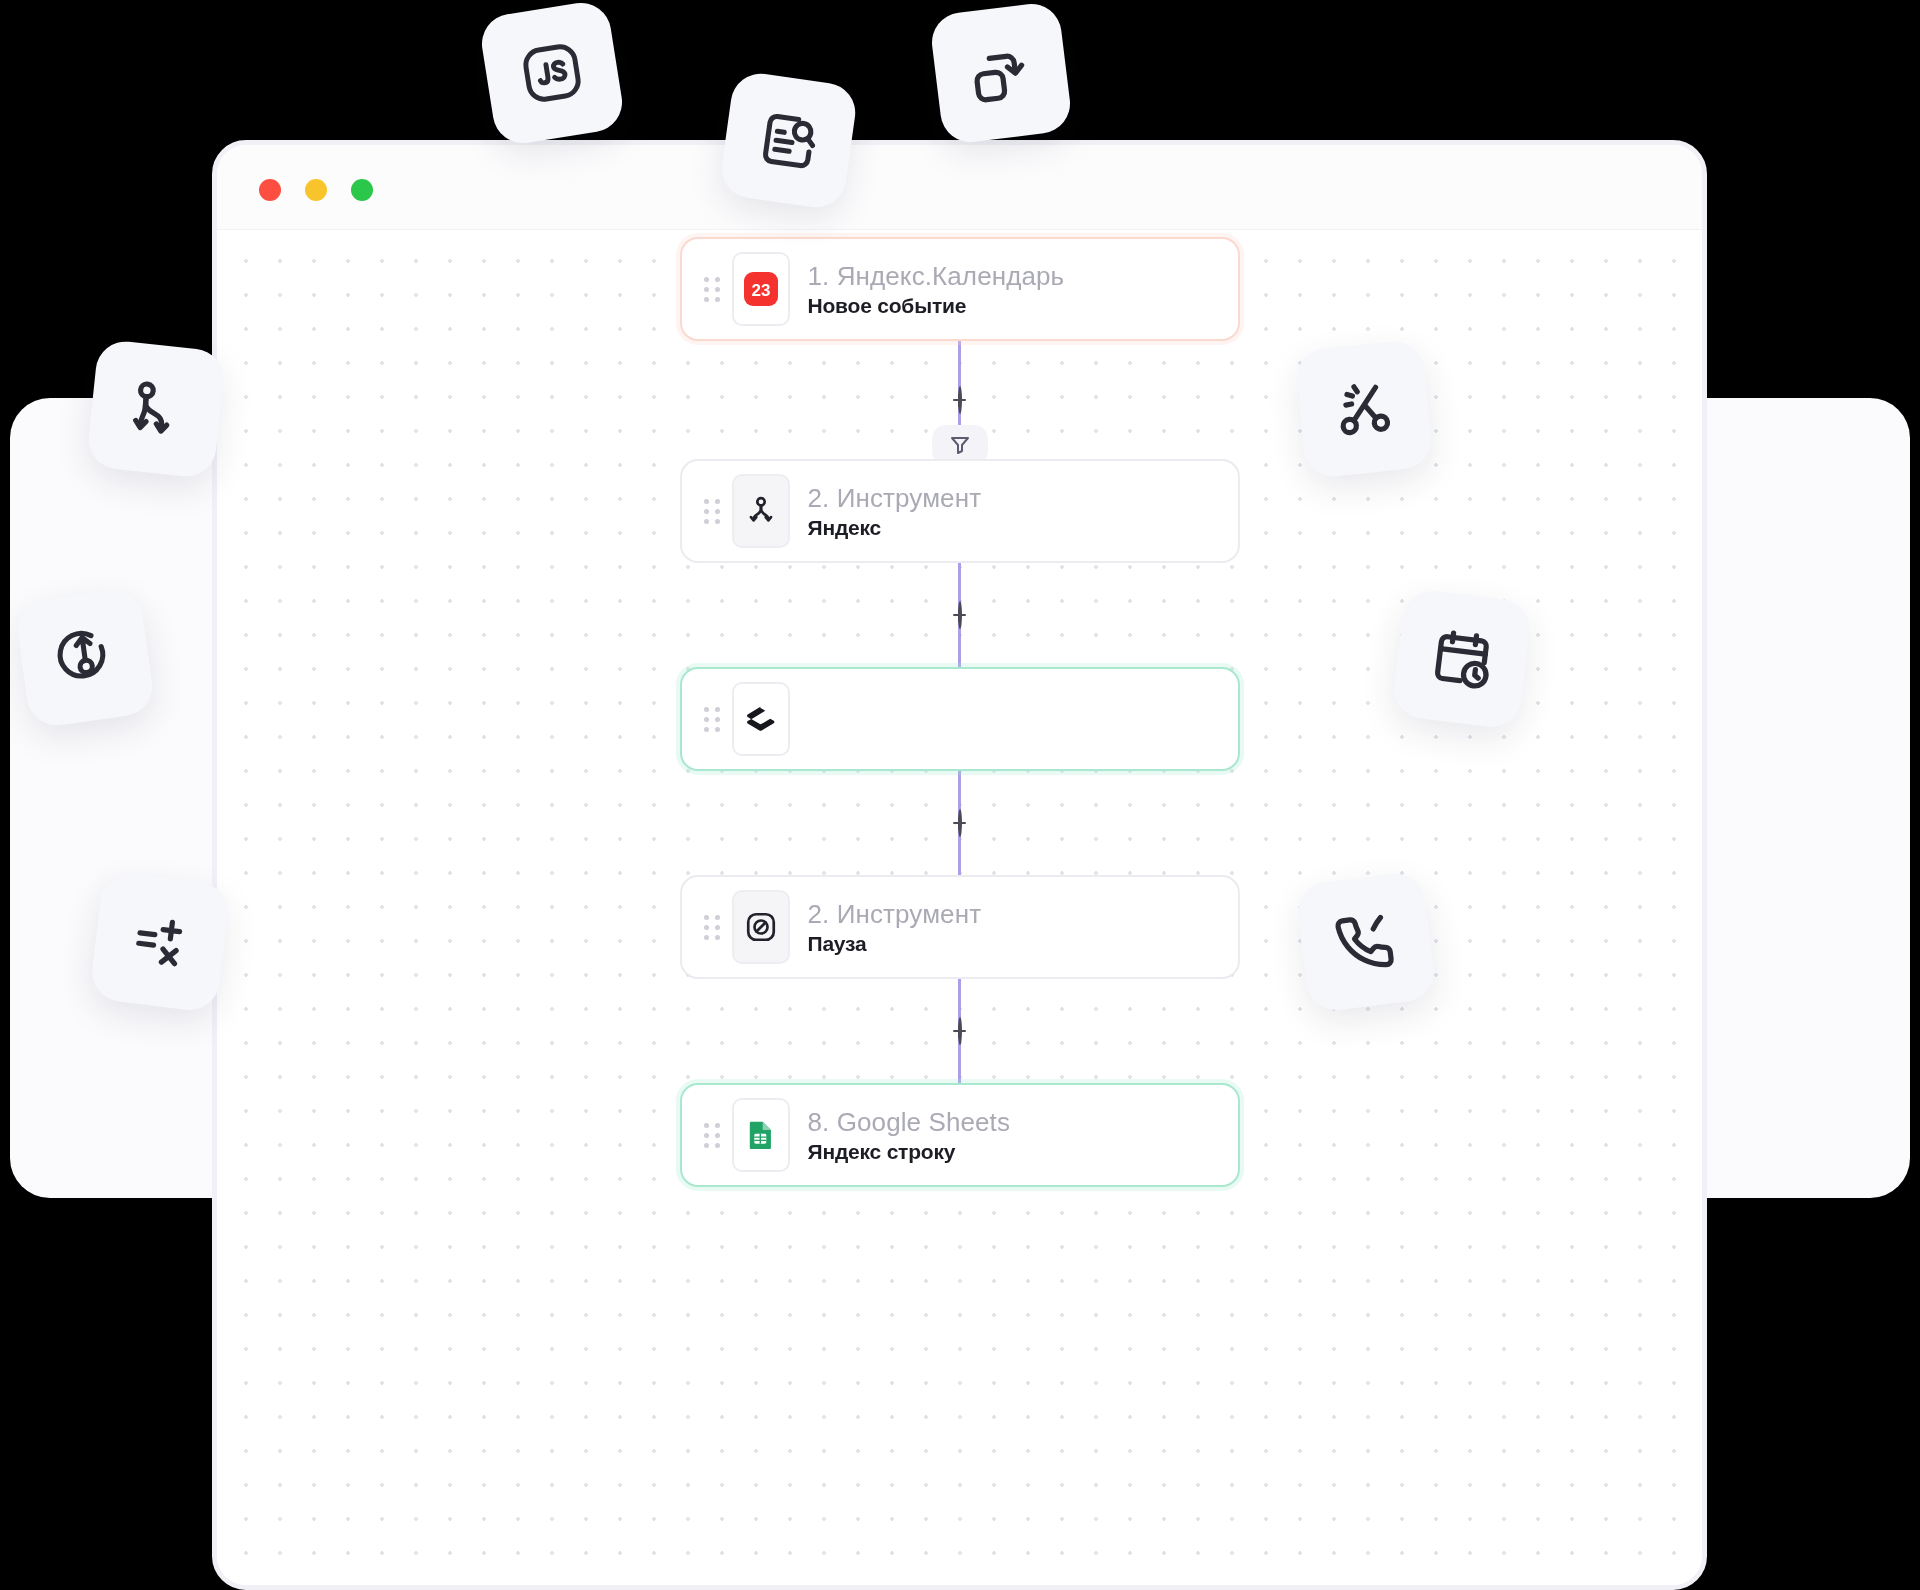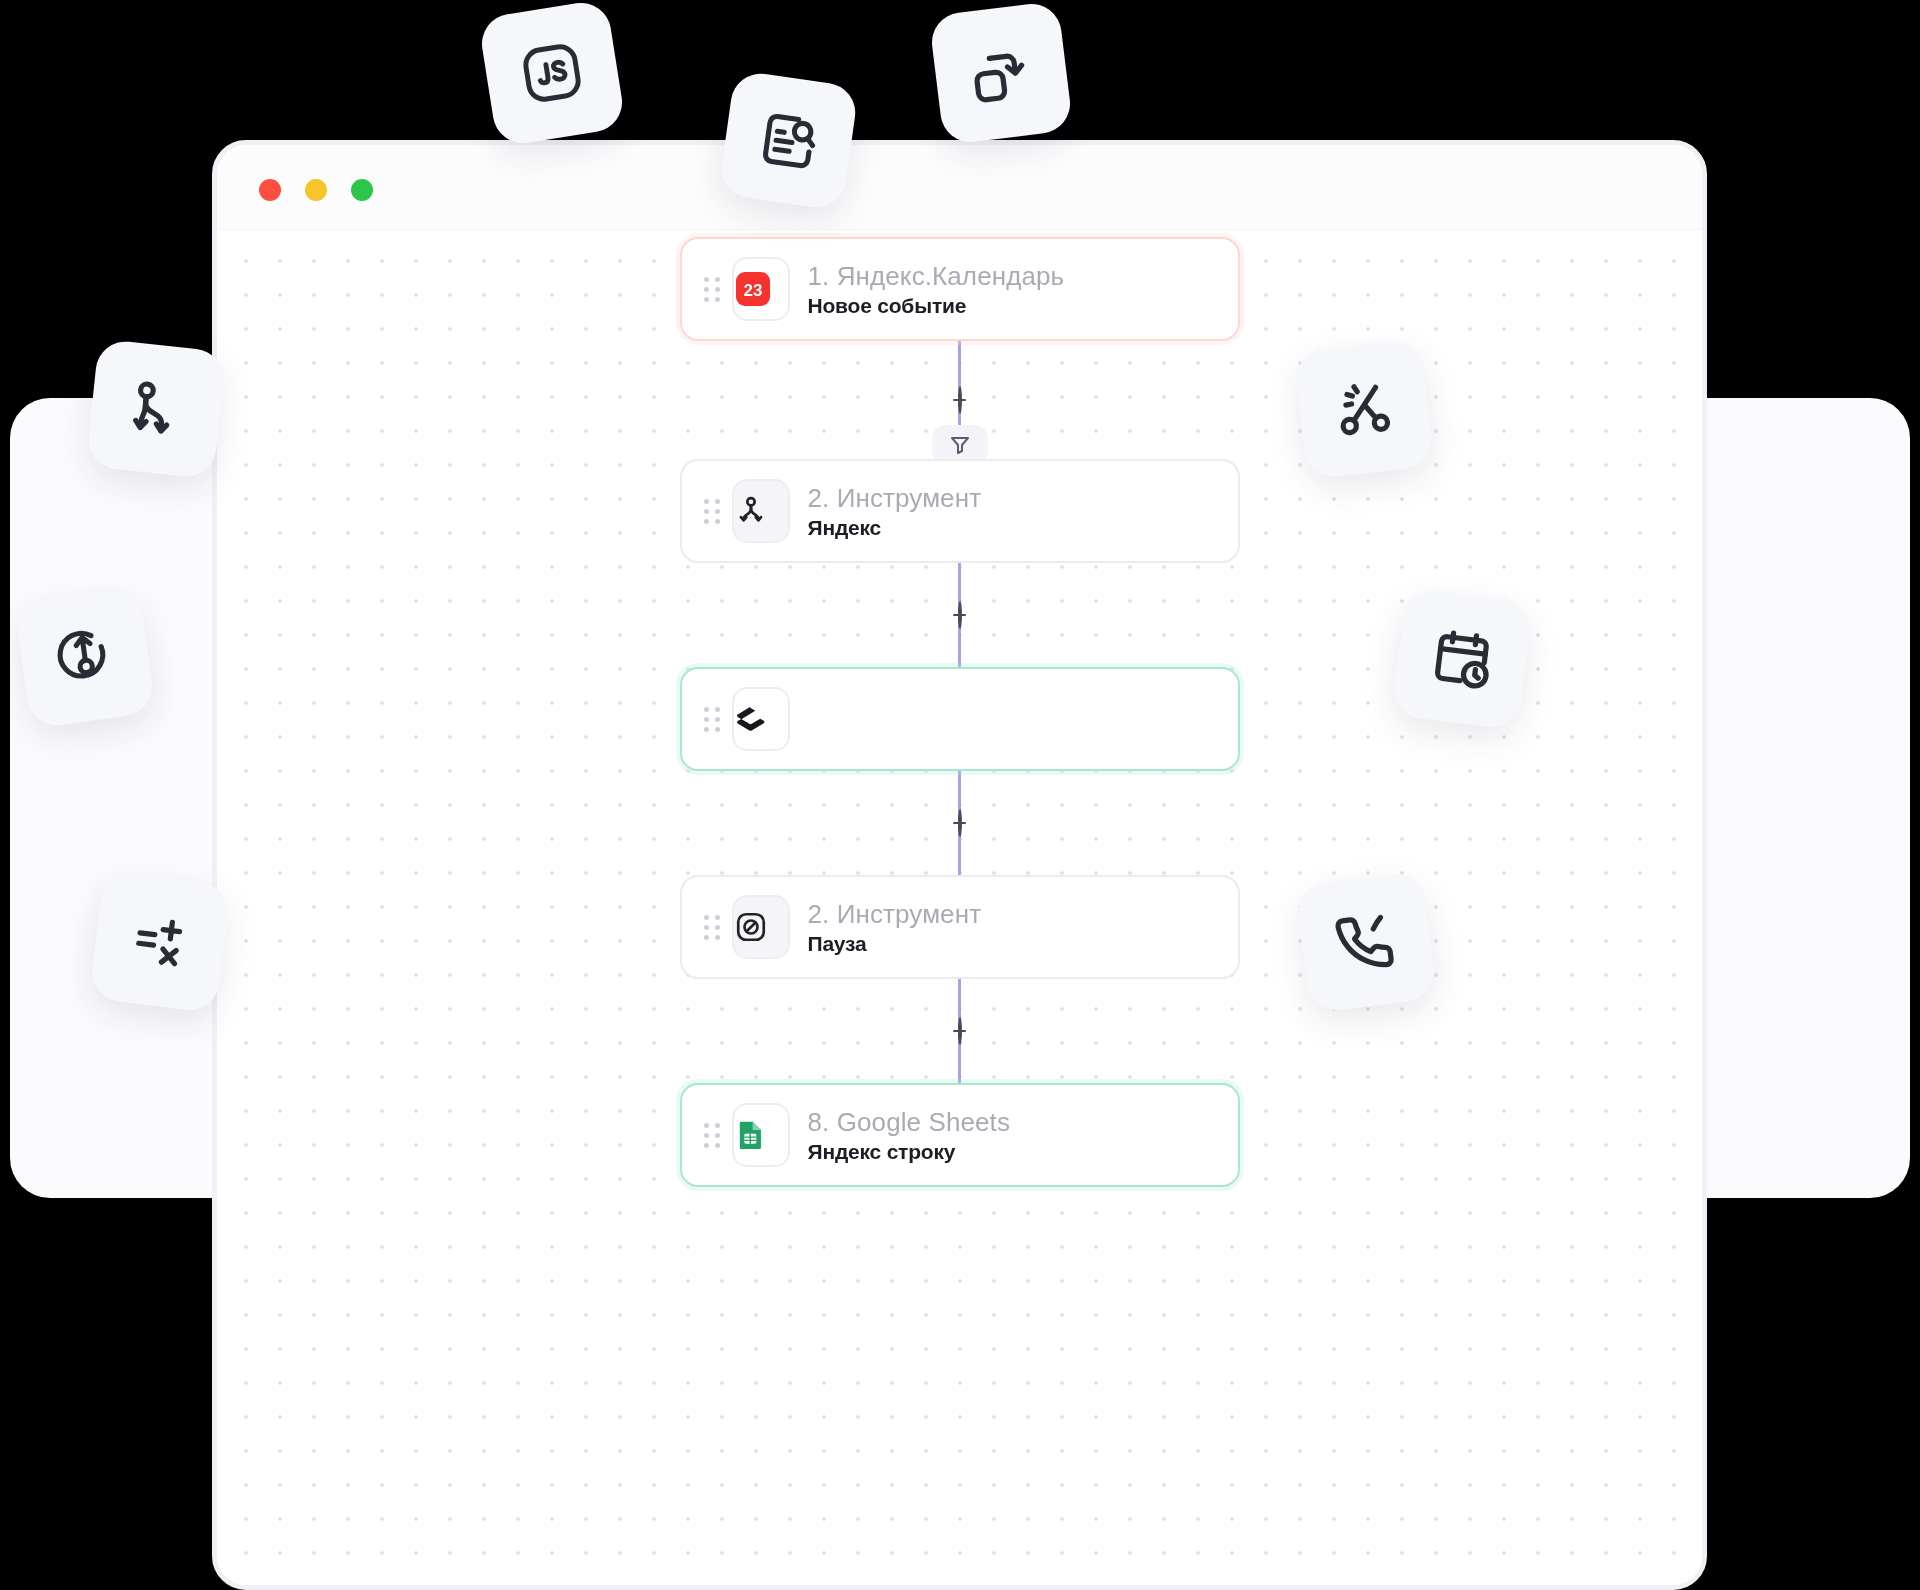--- a/index.html
+++ b/index.html
@@ -83,25 +83,25 @@
     grid-template-columns: repeat(2, 5px);
     grid-template-rows: repeat(3, 5px);
     gap: 5px 6px;
     align-content: center;
     flex: none;
     margin-right: 6px;
   }
   .grip i { width: 5px; height: 5px; border-radius: 50%; background: #cfcfd8; display: block; }
 
   .node-icon {
-    width: 58px; height: 64px;
+    width: 58px; height: 74px;
     border: 2px solid #edecf1;
-    border-radius: 15px;
+    border-radius: 10px;
     background: #fff;
-    display: flex; align-items: center; 
+    display: flex; align-items: center; justify-content: center;
     flex: none;
     margin-right: 18px;
   }
   .node-icon.soft { background: #f5f5f8; border-color: #eeeef2; }
 
   .node-text { display: flex; flex-direction: column; justify-content: center; gap: 2px; min-width: 0; }
   .node-sub {
     font-size: 26px; color: #aaaab4; font-weight: 400;
     letter-spacing: .1px; white-space: pre;
   }

